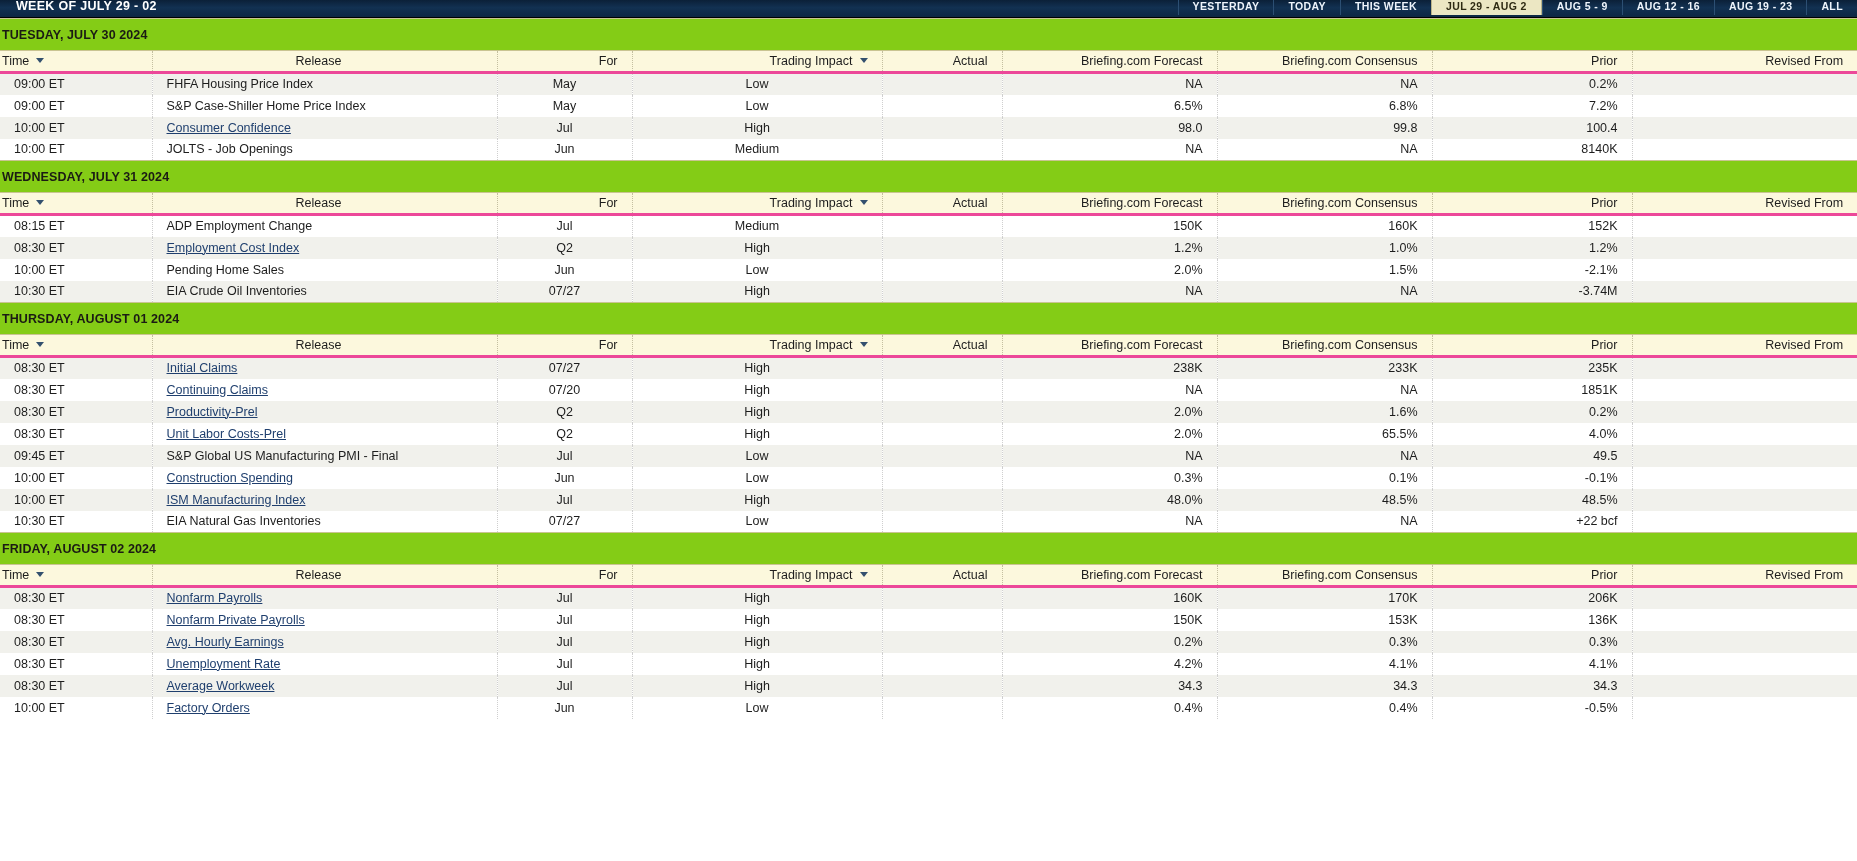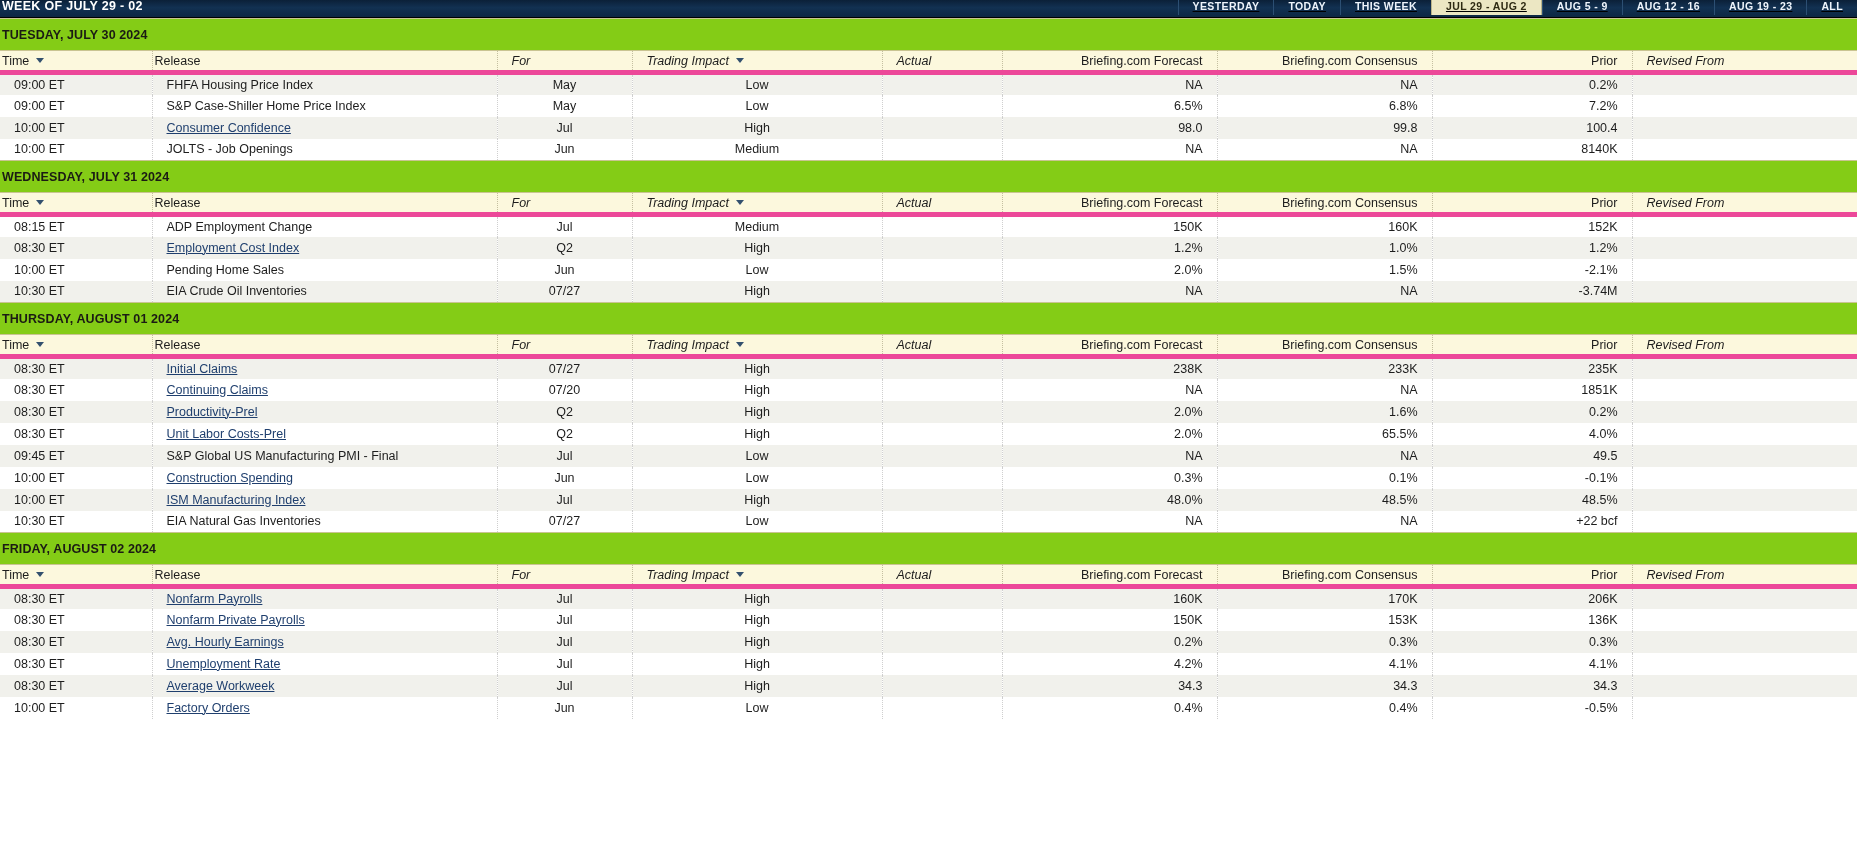--- a/index.html
+++ b/index.html
@@ -13,39 +13,39 @@
 
   
   .topbar {
     position: relative;
     height: 18px;
     background: linear-gradient(to bottom, #0b2038 0%, #123152 45%, #0d2743 100%);
     border-bottom: 1px solid #000;
     display: flex;
     align-items: center;
     overflow: hidden;
+    padding-left: 14px;
   }
   .topbar-title {
     color: #ffffff;
     font-size: 12.5px;
     font-weight: bold;
     letter-spacing: .3px;
     padding-left: 2px;
     white-space: nowrap;
     position: relative;
     top: -3px;
   }
   .nav {
     position: absolute;
     right: 0;
     top: 0;
     height: 18px;
     display: flex;
     align-items: center;
-    text-decoration: underline;
   }
   .nav-item {
     color: #eef4fb;
     font-size: 10.5px;
     font-weight: bold;
     letter-spacing: .4px;
     padding: 0 14px;
     height: 18px;
     line-height: 18px;
     border-left: 1px solid #2c4f73;
@@ -91,28 +91,28 @@
     letter-spacing: .1px;
     border-top: 1px solid #c9c492;
     border-bottom: 1px solid #c9c492;
   }
   tr.colhead td {
     background: #fcf8dd;
     height: 22px;
     font-size: 12.5px;
     font-weight: normal;
     color: #1d1d1d;
-    border-bottom: 5px solid #ec4899;
+    border-bottom: 3px solid #ec4899;
     border-right: 1px dotted #c4bfa0;
     padding: 0 14px;
   }
   tr.colhead td:last-child { border-right: none; }
   tr.colhead td.left  { text-align: left;  padding-left: 2px; }
-  tr.colhead td.lrel  { text-align: left;  padding-left: 2px; }
-  tr.colhead td.ctr   { text-align: left; font-style: italic; }
+  tr.colhead td.lrel  { text-align: center;  padding-left: 2px; }
+  tr.colhead td.ctr   { text-align: right; }
   tr.colhead td.rgt   { }
 
   tr.datarow td {
     height: 22px;
     border-right: 1px dotted #cfcfcf;
     padding: 0 14px;
     vertical-align: middle;
     white-space: nowrap;
     overflow: hidden;
   }

